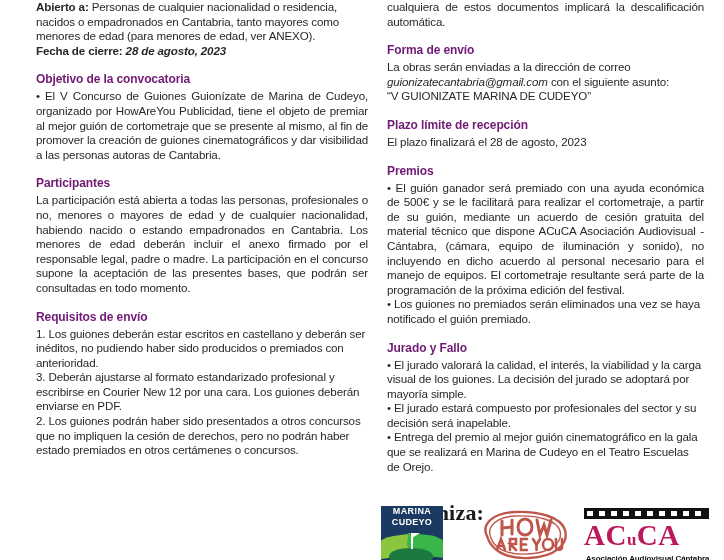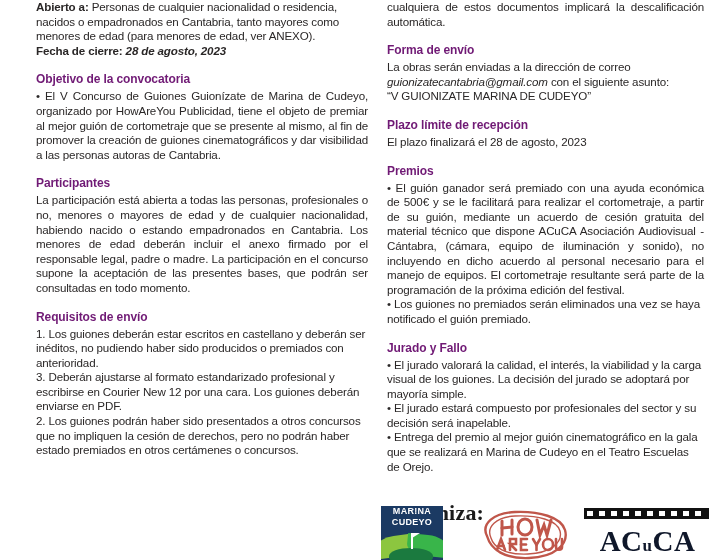--- a/index.html
+++ b/index.html
@@ -133,24 +133,24 @@
     background:
       repeating-linear-gradient(to right,
         #ffffff 0px, #ffffff 6px,
         #111111 6px, #111111 12px);
   }
   .acuca-word {
     font-family: "Liberation Serif", serif;
     font-weight: bold;
     font-size: 29px;
     line-height: 31px;
-    color: #0f172a;
+    color: #be185d;
     letter-spacing: 0.5px;
-    margin-top: 7px;
-    text-align: center;
+    margin-top: 1px;
+    text-align: left;
   }
   .acuca-word .sm { font-size: 17px; }
   .acuca-sub {
     font-family: "Liberation Sans", sans-serif;
     font-weight: bold;
     font-size: 8px;
     color: #111111;
     text-align: center;
     letter-spacing: -0.1px;
     margin-top: -1px;

